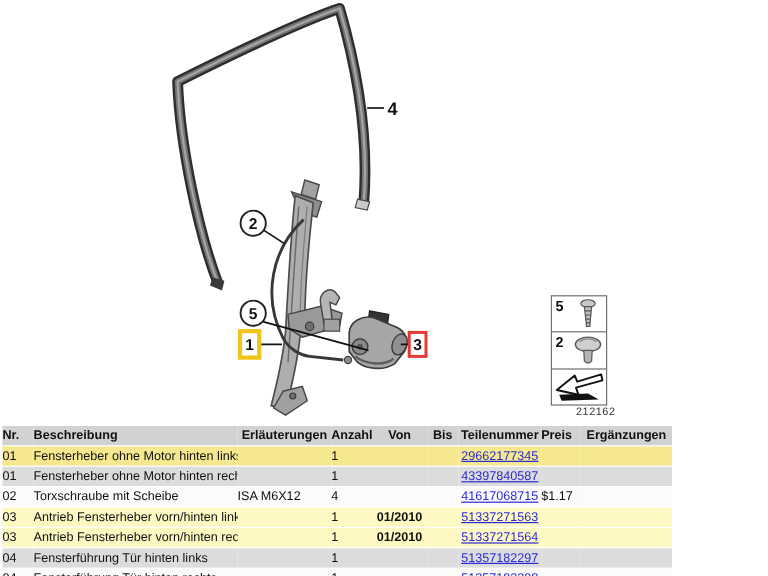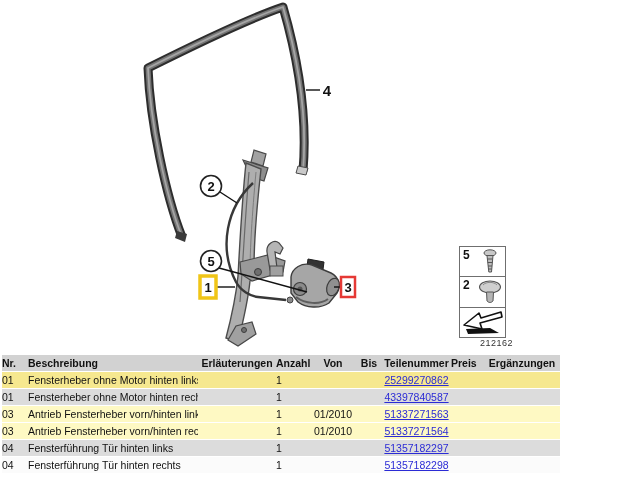--- a/index.html
+++ b/index.html
@@ -26,21 +26,21 @@
   .parts-table th{background:#d2d2d2;height:16px;padding:0;font-weight:bold;font-size:10.5px;
                   white-space:nowrap;overflow:hidden;}
   .parts-table td{height:16px;padding:0;white-space:nowrap;overflow:hidden;}
   .h-nr,.c-nr{text-align:left;padding-left:4px;}
   .h-besch{text-align:left;padding-right:12px;}
   .c-besch{text-align:left;padding-left:2px;}
   .h-erl{text-align:center;}
   .c-erl{text-align:left;padding-left:7px;}
   .h-anz{text-align:center;}
   .c-anz{text-align:left;padding-left:2px;}
-  .h-von,.c-von,.h-bis,.c-bis{text-align:center;}
+  .h-von,.c-von,.h-bis,.c-bis{text-align:center;font-weight:bold;}
   .h-teil,.c-teil{text-align:center;padding-left:6px;}
   .h-preis,.c-preis{text-align:left;padding-left:4px;}
   .h-erg,.c-erg{text-align:center;margin-left:16px;}
   .bg-yellow td{background:#f6e88f;}
   .bg-gray td{background:#dcdcdc;}
   .bg-white td{background:#fbfbfb;}
   .bg-pink td{background:#fef9c3;}
   a.part-link{color:#2b2bd5;text-decoration:underline;cursor:pointer;}
 </style>
 </head>
@@ -168,35 +168,46 @@
       </tr>
     </thead>
     <tbody>
       <tr class="bg-yellow">
         <td class="c-nr">01</td>
         <td class="c-besch">Fensterheber ohne Motor hinten links</td>
         <td class="c-erl"></td>
         <td class="c-anz">1</td>
         <td class="c-von"></td>
         <td class="c-bis"></td>
-        <td class="c-teil"><a class="part-link">25299270862</a></td>
+        <td class="c-teil"><a class="part-link">29662177345</a></td>
         <td class="c-preis"></td>
         <td class="c-erg"></td>
       </tr>
       <tr class="bg-gray">
         <td class="c-nr">01</td>
         <td class="c-besch">Fensterheber ohne Motor hinten rechts</td>
         <td class="c-erl"></td>
         <td class="c-anz">1</td>
         <td class="c-von"></td>
         <td class="c-bis"></td>
         <td class="c-teil"><a class="part-link">43397840587</a></td>
         <td class="c-preis"></td>
         <td class="c-erg"></td>
       </tr>
+      <tr class="bg-white">
+        <td class="c-nr">02</td>
+        <td class="c-besch">Torxschraube mit Scheibe</td>
+        <td class="c-erl">ISA M6X12</td>
+        <td class="c-anz">4</td>
+        <td class="c-von"></td>
+        <td class="c-bis"></td>
+        <td class="c-teil"><a class="part-link">41617068715</a></td>
+        <td class="c-preis">$1.17</td>
+        <td class="c-erg"></td>
+      </tr>
       <tr class="bg-pink">
         <td class="c-nr">03</td>
         <td class="c-besch">Antrieb Fensterheber vorn/hinten links</td>
         <td class="c-erl"></td>
         <td class="c-anz">1</td>
         <td class="c-von">01/2010</td>
         <td class="c-bis"></td>
         <td class="c-teil"><a class="part-link">51337271563</a></td>
         <td class="c-preis"></td>
         <td class="c-erg"></td>

